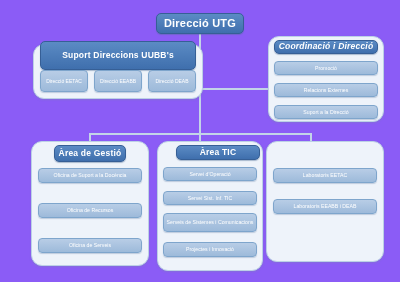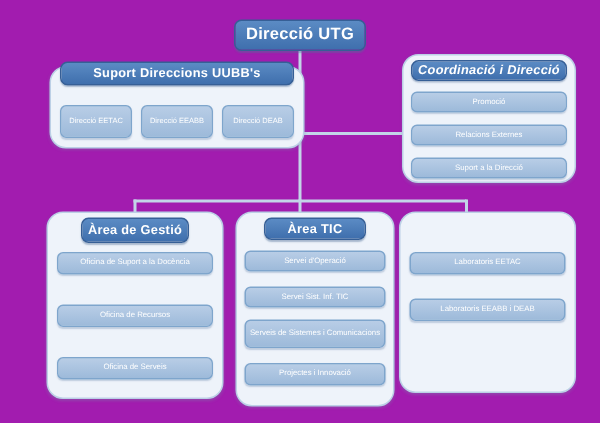--- a/index.html
+++ b/index.html
@@ -7,21 +7,21 @@
     padding: 0;
     background: #ffffff;
   }
   body {
     font-family: "Liberation Sans", sans-serif;
   }
   #canvas {
     position: relative;
     width: 400px;
     height: 282px;
-    background: #a21caf;
+    background: #8b5cf6;
     overflow: hidden;
   }
 
   
   .conn {
     position: absolute;
     background: #c3d4e8;
   }
   .conn.v { width: 2px; }
   .conn.h { height: 2px; }
@@ -92,39 +92,39 @@
   <div class="conn h" style="left:134px; top:74px; width:66px;"></div>
   <div class="conn h" style="left:199px; top:88px; width:69px;"></div>
   <div class="conn h" style="left:89px; top:133px; width:222px;"></div>
   <div class="conn v" style="left:89px; top:133px; height:10px;"></div>
   <div class="conn v" style="left:199px; top:133px; height:10px;"></div>
   <div class="conn v" style="left:310px; top:133px; height:10px;"></div>
 
   <div class="hdr root-title" style="left:156px; top:13px; width:88px; height:21px;">Direcció UTG</div>
 
   <div class="group" style="left:33px; top:44px; width:170px; height:55px;"></div>
-  <div class="hdr group-title" style="left:40px; top:41px; width:156px; height:16px;">Suport Direccions UUBB's</div>
+  <div class="hdr group-title" style="left:40px; top:41px; width:156px; height:29px;">Suport Direccions UUBB's</div>
   <div class="item tiny" style="left:40px; top:70px; width:48px; height:22px;">Direcció EETAC</div>
   <div class="item tiny" style="left:94px; top:70px; width:48px; height:22px;">Direcció EEABB</div>
   <div class="item tiny" style="left:148px; top:70px; width:48px; height:22px;">Direcció DEAB</div>
 
   <div class="group" style="left:268px; top:36px; width:116px; height:86px;"></div>
   <div class="hdr group-title" style="left:274px; top:40px; width:104px; height:14px;font-style:italic;">Coordinació i Direcció</div>
   <div class="item" style="left:274px; top:61px; width:104px; height:14px;">Promoció</div>
   <div class="item" style="left:274px; top:83px; width:104px; height:14px;">Relacions Externes</div>
   <div class="item" style="left:274px; top:105px; width:104px; height:14px;">Suport a la Direcció</div>
 
   <div class="group" style="left:31px; top:141px; width:118px; height:125px;"></div>
   <div class="hdr group-title" style="left:54px; top:145px; width:72px; height:17px;">Àrea de Gestió</div>
   <div class="item" style="left:38px; top:168px; width:104px; height:15px;">Oficina de Suport a la Docència</div>
   <div class="item" style="left:38px; top:203px; width:104px; height:15px;">Oficina de Recursos</div>
   <div class="item" style="left:38px; top:238px; width:104px; height:15px;">Oficina de Serveis</div>
 
   <div class="group" style="left:157px; top:141px; width:106px; height:130px;"></div>
-  <div class="hdr group-title" style="left:176px; top:145px; width:68px; height:15px;">Àrea TIC</div>
+  <div class="hdr group-title" style="left:176px; top:145px; width:84px; height:15px;">Àrea TIC</div>
   <div class="item" style="left:163px; top:167px; width:94px; height:14px;">Servei d'Operació</div>
   <div class="item" style="left:163px; top:191px; width:94px; height:14px;">Servei Sist. Inf. TIC</div>
   <div class="item" style="left:163px; top:213px; width:94px; height:19px;">Serveis de Sistemes i Comunicacions</div>
   <div class="item" style="left:163px; top:242px; width:94px; height:15px;">Projectes i Innovació</div>
 
   <div class="group" style="left:266px; top:141px; width:118px; height:121px;"></div>
   <div class="item" style="left:273px; top:168px; width:104px; height:15px;">Laboratoris EETAC</div>
   <div class="item" style="left:273px; top:199px; width:104px; height:15px;">Laboratoris EEABB i DEAB</div>
 
 </div>

